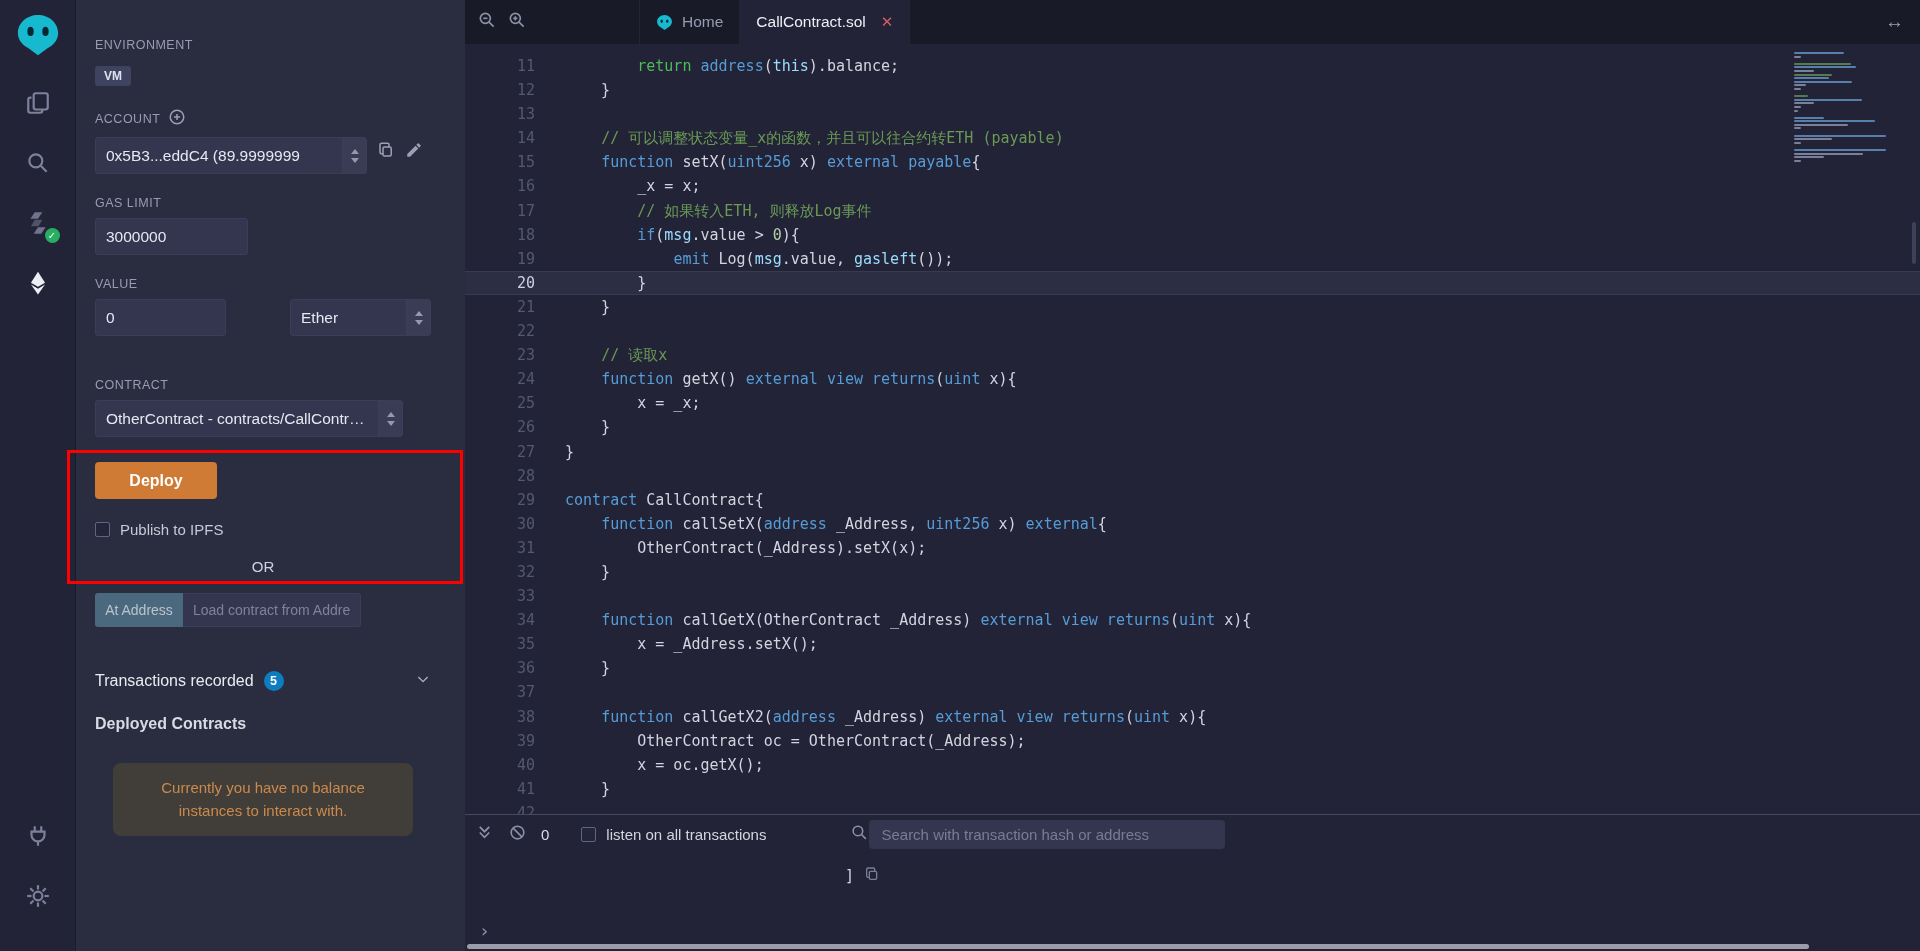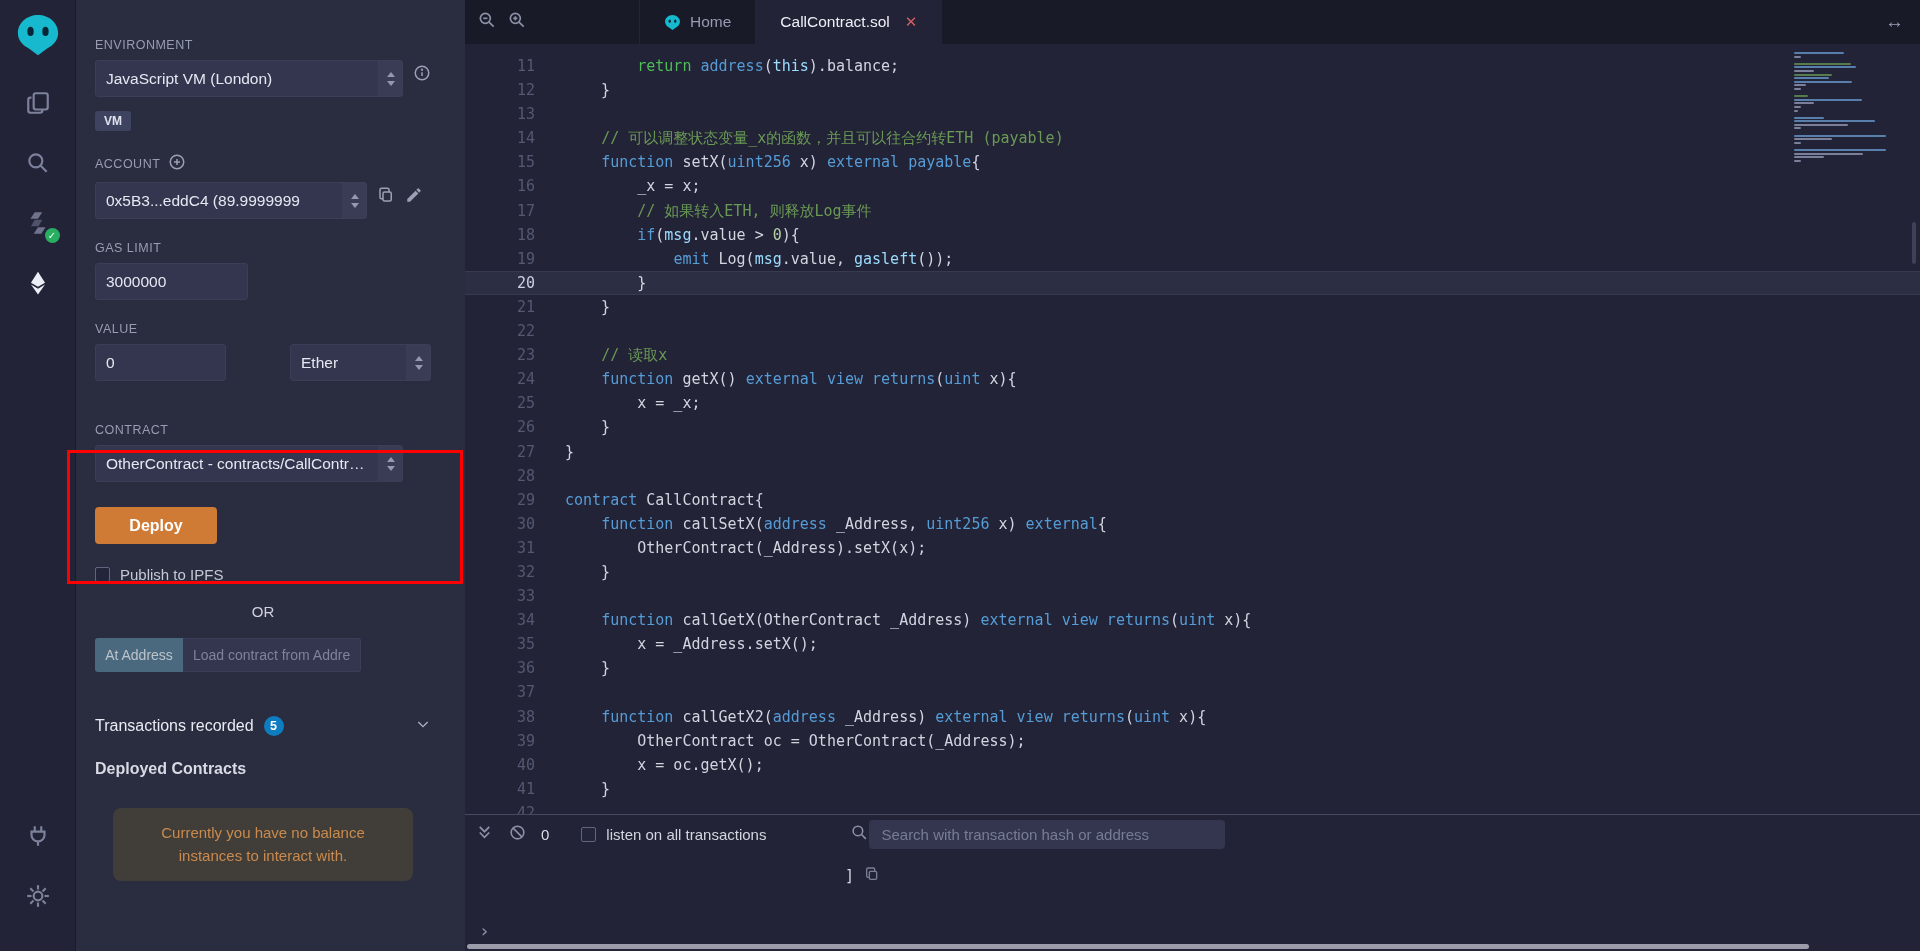--- a/index.html
+++ b/index.html
@@ -48,21 +48,21 @@
   .txchev{margin-left:auto;color:#aeb1c2}
   .txchev svg{width:16px;height:16px}
   .deployed{margin-top:24px;font-size:16px;color:#d8dae4;font-weight:600}
   .warnbox{margin:30px 0 0 18px;width:300px;background:#413e39;color:#cb8a4d;font-size:15px;line-height:1.5;text-align:center;border-radius:8px;padding:14px 22px}
 
   
   .editorcol{flex:1;display:flex;flex-direction:column;min-width:0}
   .tabbar{flex:0 0 44px;background:#181a27;display:flex;align-items:stretch;position:relative}
   .zoomgrp{display:flex;align-items:center;gap:10px;padding:0 12px;color:#8d91a8}
   .zoomgrp svg{width:20px;height:20px}
-  .tab{display:flex;align-items:center;gap:9px;padding:0 24px;font-size:15.5px;color:#989cb2;border-right:1px solid #232536;cursor:pointer}
+  .tab{display:flex;align-items:center;gap:9px;padding:0 16px;font-size:15.5px;color:#989cb2;border-right:1px solid #232536;cursor:pointer}
   .tab.first{margin-left:100px;border-left:1px solid #232536}
   .tab .tlogo{width:17px;height:17px}
   .tab.active{background:#222336;color:#eef0f7}
   .tab .close{color:#d35f63;font-size:15px;margin-left:6px;cursor:pointer}
   .resize-icon{position:absolute;right:16px;top:0;height:44px;display:flex;align-items:center;color:#9ca0b6;font-size:19px}
   .codearea{flex:1 1 auto;position:relative;overflow:hidden;padding-top:10px;background:#222336}
   .code-row{display:flex;height:24.1px;line-height:24.1px;font-family:"DejaVu Sans Mono",monospace;font-size:15px;white-space:pre}
   .code-row.active{background:rgba(125,135,170,.12);box-shadow:inset 0 1px 0 rgba(255,255,255,.06),inset 0 -1px 0 rgba(255,255,255,.06)}
   .gutter-num{flex:0 0 70px;text-align:right;color:#545871}
   .code-row.active .gutter-num{color:#ccd0e0}
@@ -149,36 +149,20 @@
           <line x1="16.2" y1="16.2" x2="19.1" y2="19.1"></line>
           <line x1="19.1" y1="4.9" x2="16.2" y2="7.8"></line>
           <line x1="7.8" y1="16.2" x2="4.9" y2="19.1"></line>
         </svg>
     </div>
   </div>
 
   <div class="panel">
 
     <div class="plabel">ENVIRONMENT</div>
-    <div class="row">
-      <div class="sel w308">
-        <span class="txt">JavaScript VM (London)</span>
-        <span class="stepper">
-            <i class="up"></i>
-            <i class="dn"></i>
-          </span>
-      </div>
-      <span class="iccolor ic16">
-        <svg viewBox="0 0 24 24" fill="none" stroke="currentColor" stroke-width="2">
-            <circle cx="12" cy="12" r="9"></circle>
-            <line x1="12" y1="11" x2="12" y2="16"></line>
-            <circle cx="12" cy="7.5" r="0.6" fill="currentColor"></circle>
-          </svg>
-      </span>
-    </div>
     <span class="vmbadge">VM</span>
 
     <div class="plabel tight">
       <span>ACCOUNT</span>
       <span class="iccolor ic16">
         <svg viewBox="0 0 24 24" fill="none" stroke="currentColor" stroke-width="2">
             <circle cx="12" cy="12" r="9"></circle>
             <line x1="12" y1="8" x2="12" y2="16"></line>
             <line x1="8" y1="12" x2="16" y2="12"></line>
           </svg>

